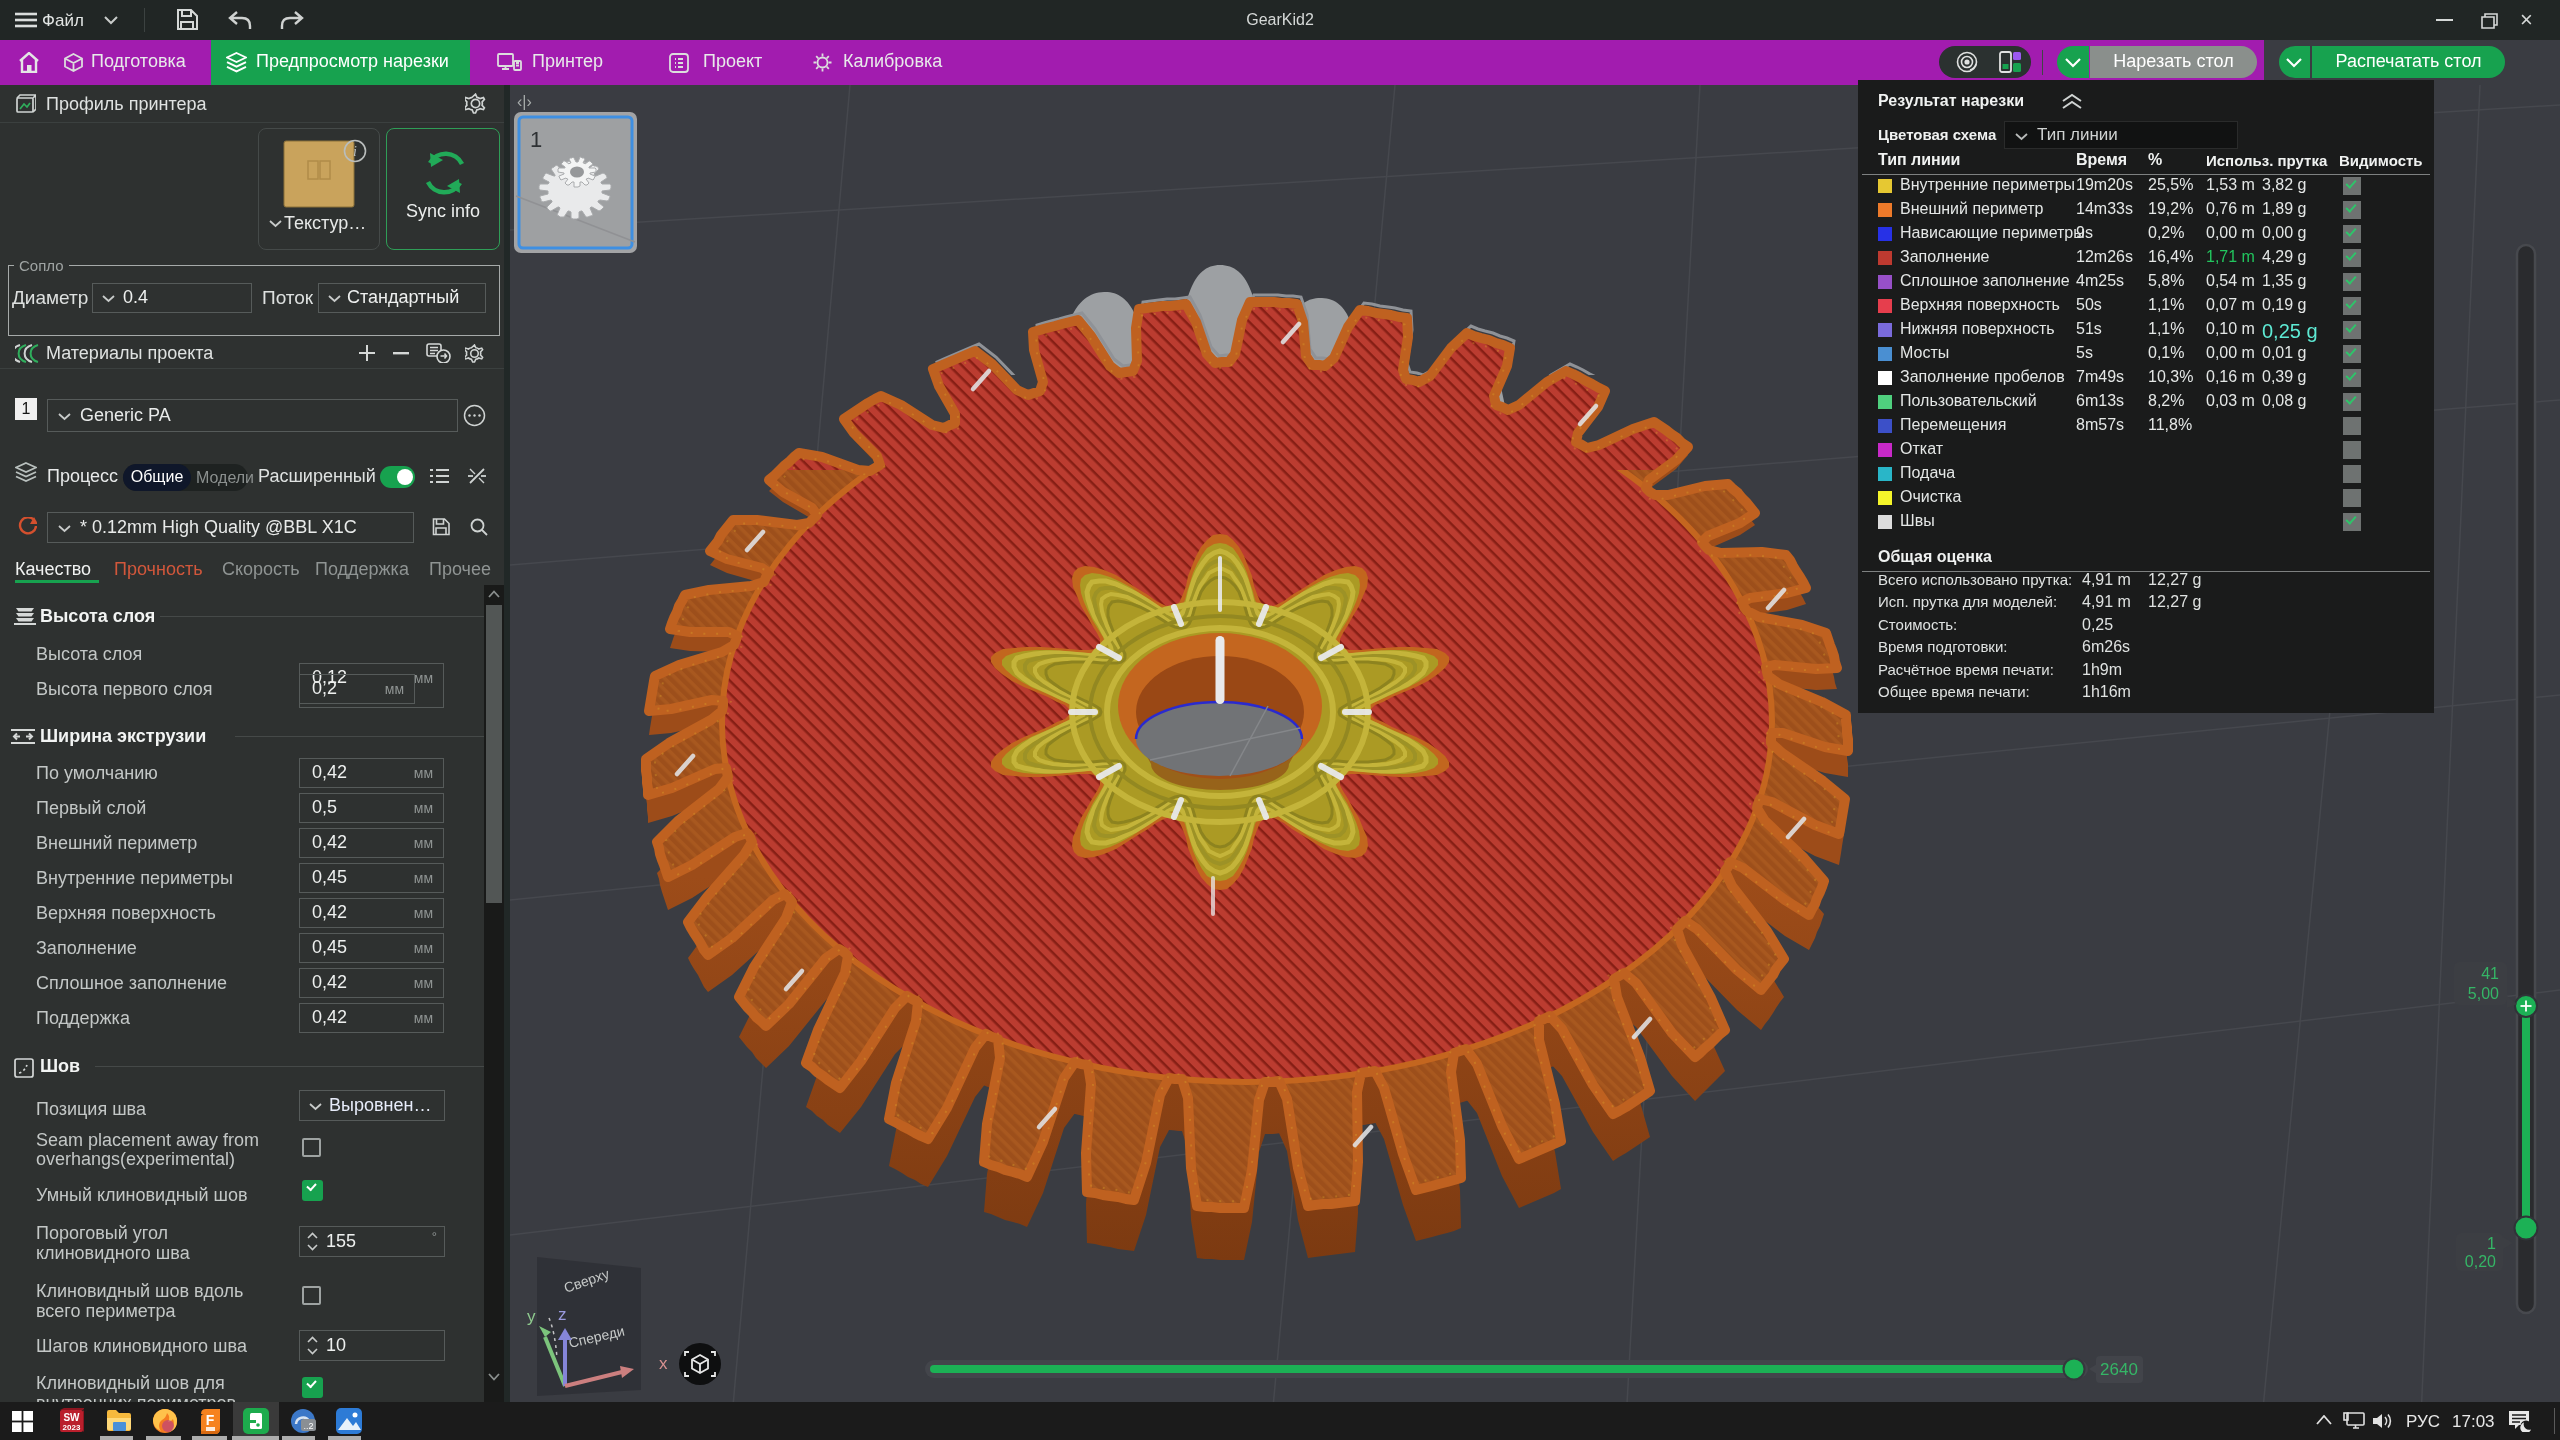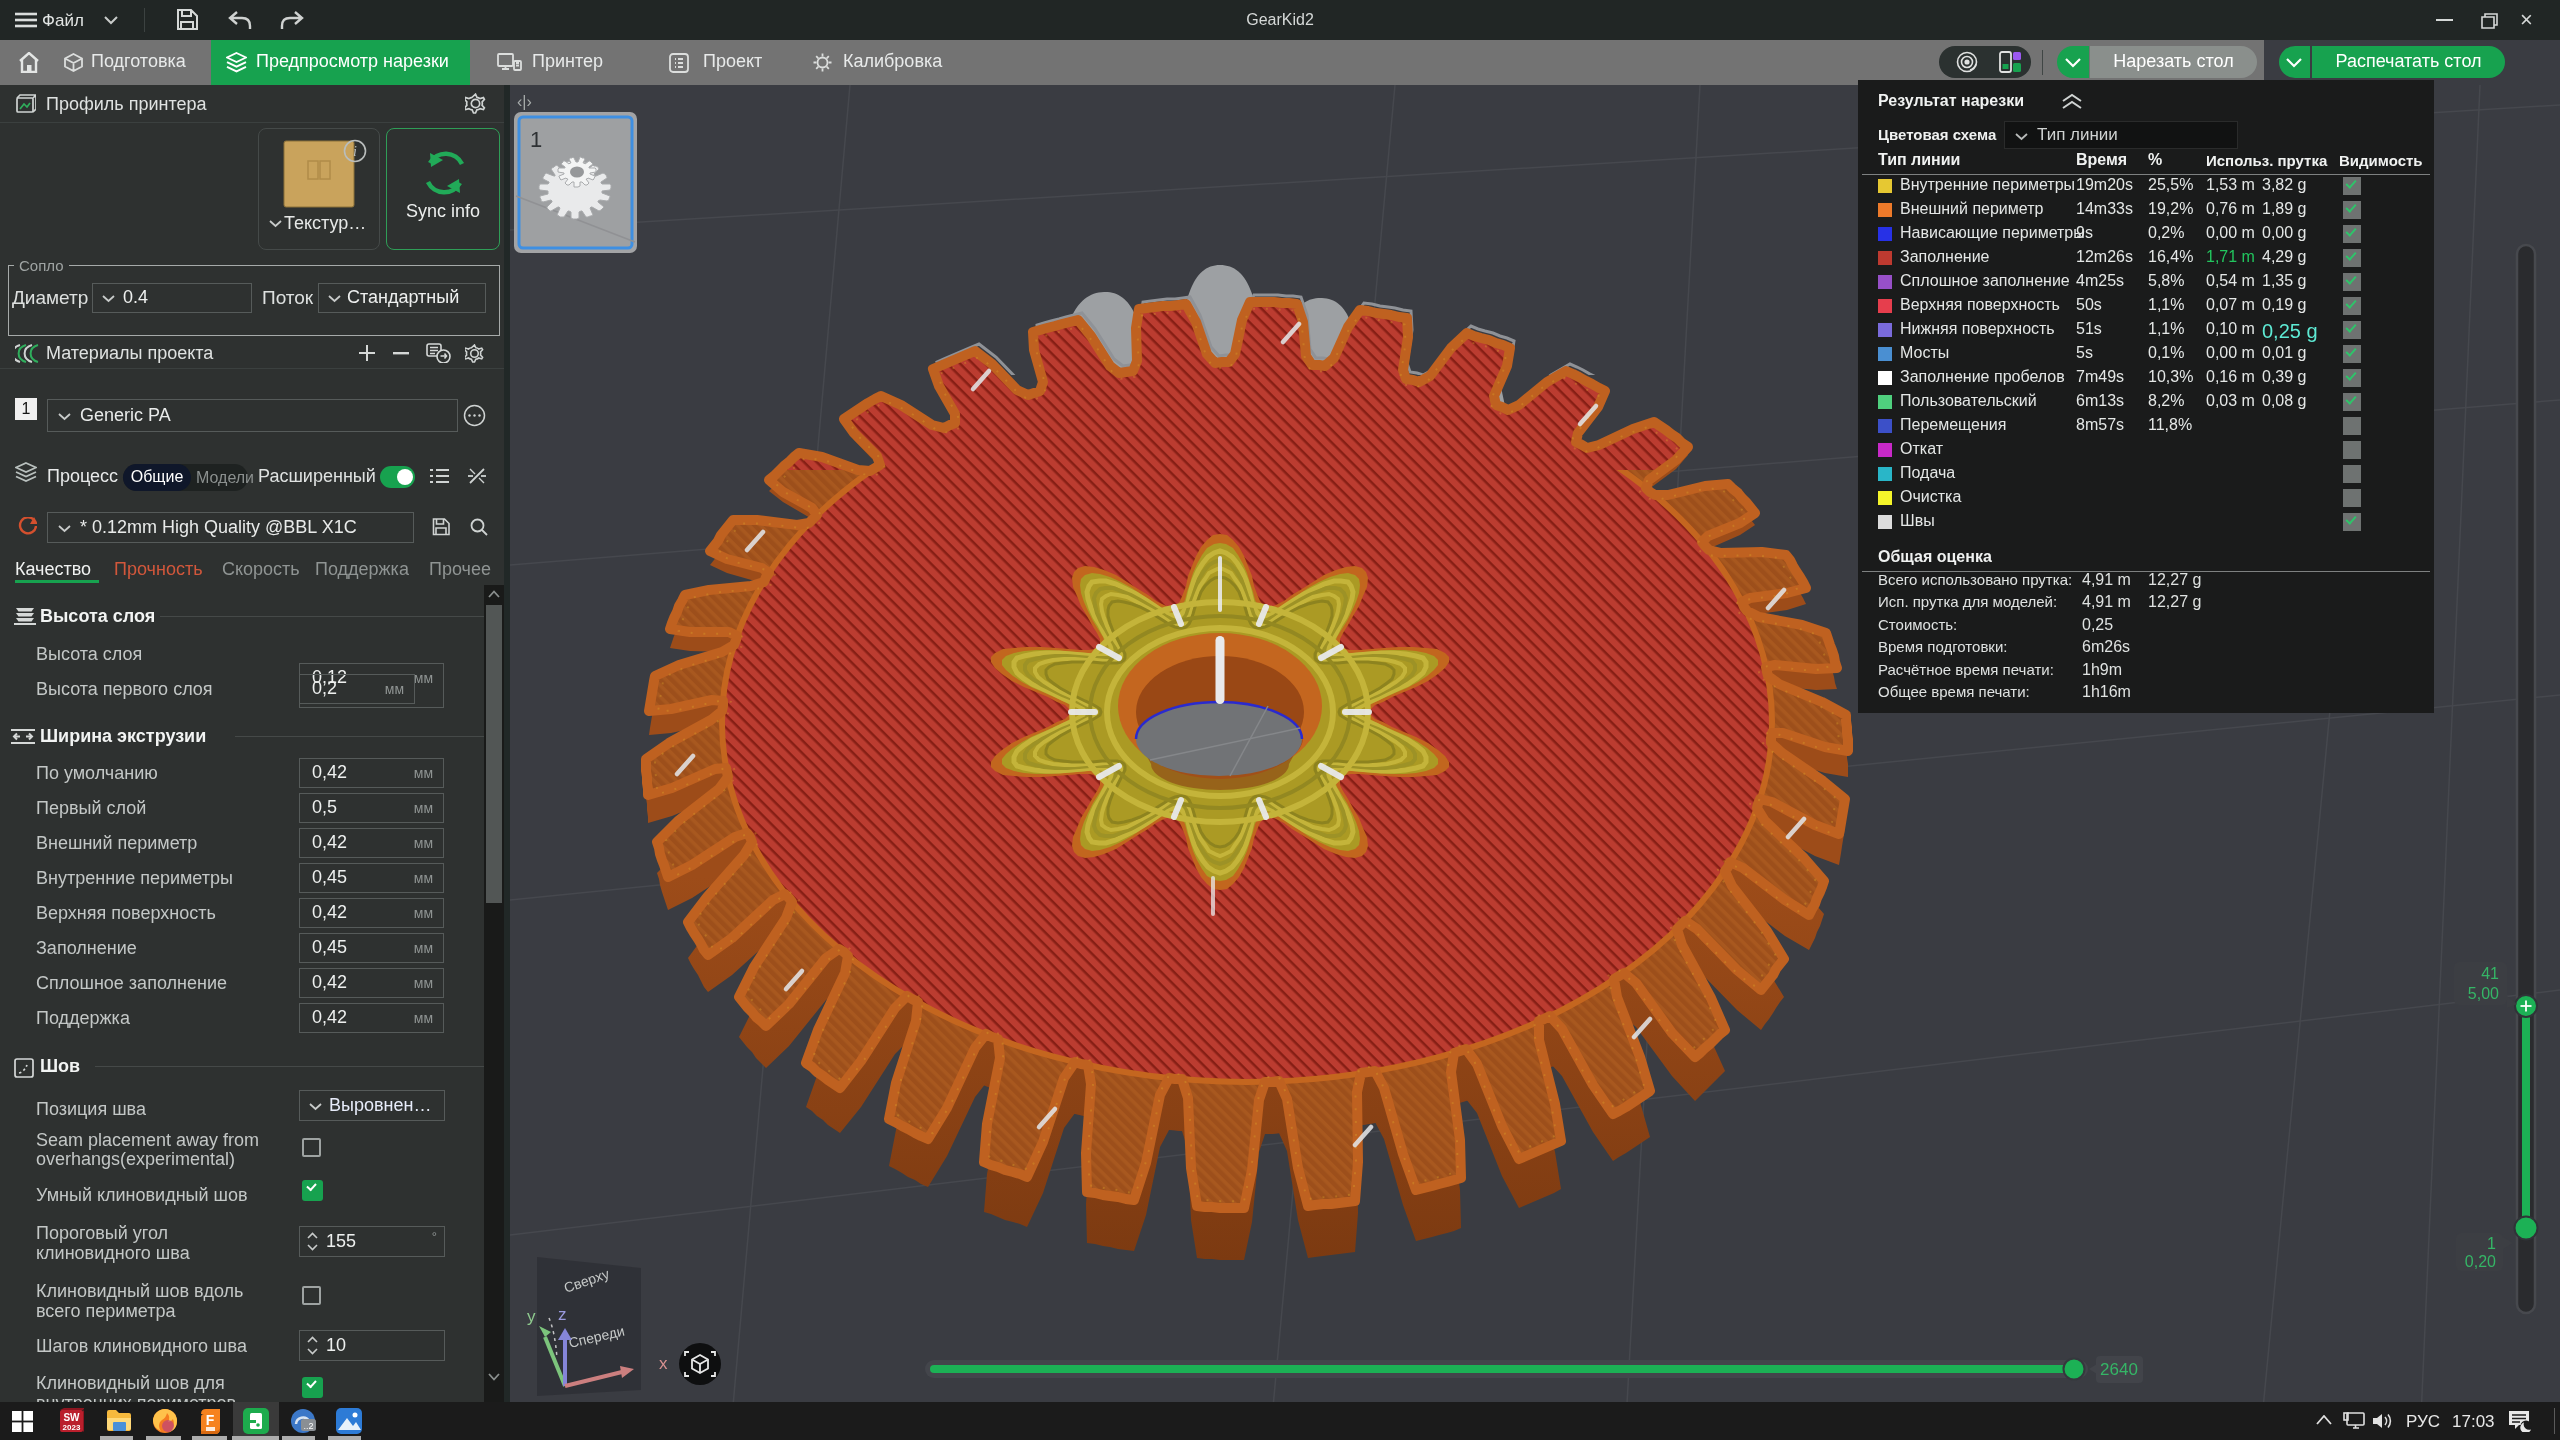--- a/index.html
+++ b/index.html
@@ -198,21 +198,21 @@
       <path d="M15,1 L22,7 L15,13 M22,7 h-12 q-8,0 -8,8 v3" fill="none" stroke="#cfd2d1" stroke-width="2.4"></path>
     </svg>
  <div class="tx" style="left:0;right:0;top:11px;font-size:16px;color:#d5d8d7;text-align:center;position:absolute">GearKid2</div>
  <div class="abs" style="left:2436px;top:19px;width:17px;height:2px;background:#d5d8d7"></div>
  <svg class="abs" style="left:2479px;top:11px" width="20" height="18">
       <path d="M3,6 h12 v11 h-12 Z M6,6 v-3 h12 v11 h-3" fill="none" stroke="#d5d8d7" stroke-width="1.6"></path>
     </svg>
  <div class="tx" style="left:2520px;top:7px;font-size:22px;color:#d5d8d7">×</div>
 </div>
 
-<div class="abs" style="left:0;top:40px;width:2264px;height:45px;background:#737373">
+<div class="abs" style="left:0;top:40px;width:2264px;height:45px;background:#a21caf">
  <svg class="abs" style="left:19px;top:12px" width="20" height="21">
       <path d="M1,9 L10,1 L19,9 M3,8 v12 h14 v-12" fill="none" stroke="#e4e6e5" stroke-width="2.4"></path>
       <rect x="8" y="13" width="4.5" height="7.5" fill="#e4e6e5"></rect>
     </svg>
  <svg class="abs" style="left:64px;top:13px" width="19" height="19">
       <path d="M9.5,1 L18,5.5 L18,13.5 L9.5,18 L1,13.5 L1,5.5 Z M1,5.5 L9.5,10 L18,5.5 M9.5,10 V18" fill="none" stroke="#dcdedd" stroke-width="1.8"></path>
     </svg>
  <div class="tx" style="left:91px;top:11px;font-size:18px;color:#e8eaea">Подготовка</div>
  <div class="abs" style="left:211px;top:0;width:259px;height:45px;background:#17a24f"></div>
  <svg class="abs" style="left:226px;top:12px" width="21" height="21">

